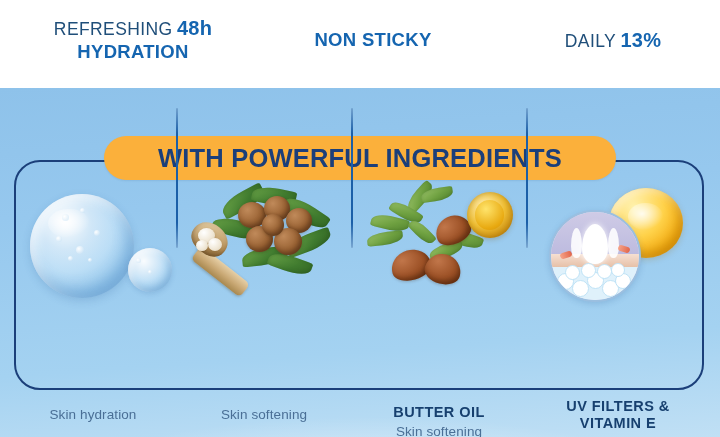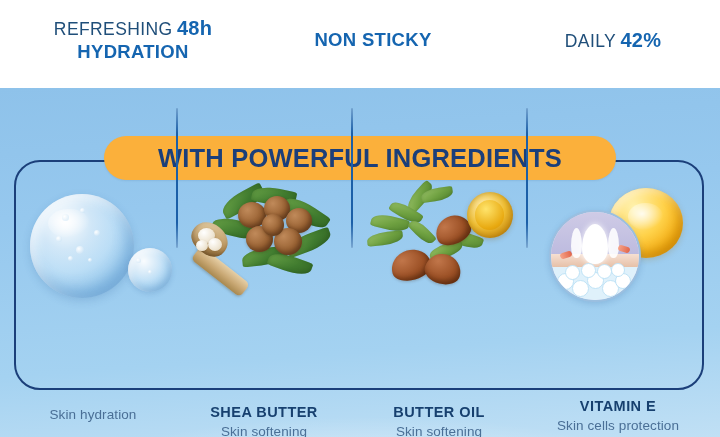--- a/index.html
+++ b/index.html
@@ -351,21 +351,21 @@
     <div class="claim">
       <span class="l1"><span class="thin">REFRESHING</span> <span class="bold">48h</span></span>
       <span class="l2 boldline">HYDRATION</span>
     </div>
 
     <div class="claim">
       <span class="l2 boldline">NON STICKY</span>
     </div>
 
     <div class="claim">
-      <span class="l1"><span class="thin">DAILY</span> <span class="bold">42%</span></span>
+      <span class="l1"><span class="thin">DAILY</span> <span class="bold">13%</span></span>
     </div>
 
   </div>
 
   <div class="blue-panel">
     <div class="panel-sheen"></div>
 
     <div class="frame"></div>
 
     <div class="headline-pill">
@@ -463,28 +463,28 @@
         </div>
       </div>
 
     </div>
 
     <div class="caption cap1">
       <span class="sub">Skin hydration</span>
     </div>
 
     <div class="caption cap2">
-      <span class="title">SHEA BUTTER</span>
       <span class="sub">Skin softening</span>
     </div>
 
     <div class="caption cap3">
       <span class="title">BUTTER OIL</span>
       <span class="sub">Skin softening</span>
     </div>
 
     <div class="caption cap4">
+      <span class="title">UV FILTERS &amp;</span>
       <span class="title">VITAMIN E</span>
       <span class="sub">Skin cells protection</span>
     </div>
 
   </div>
 </div>
 
 </body></html>

